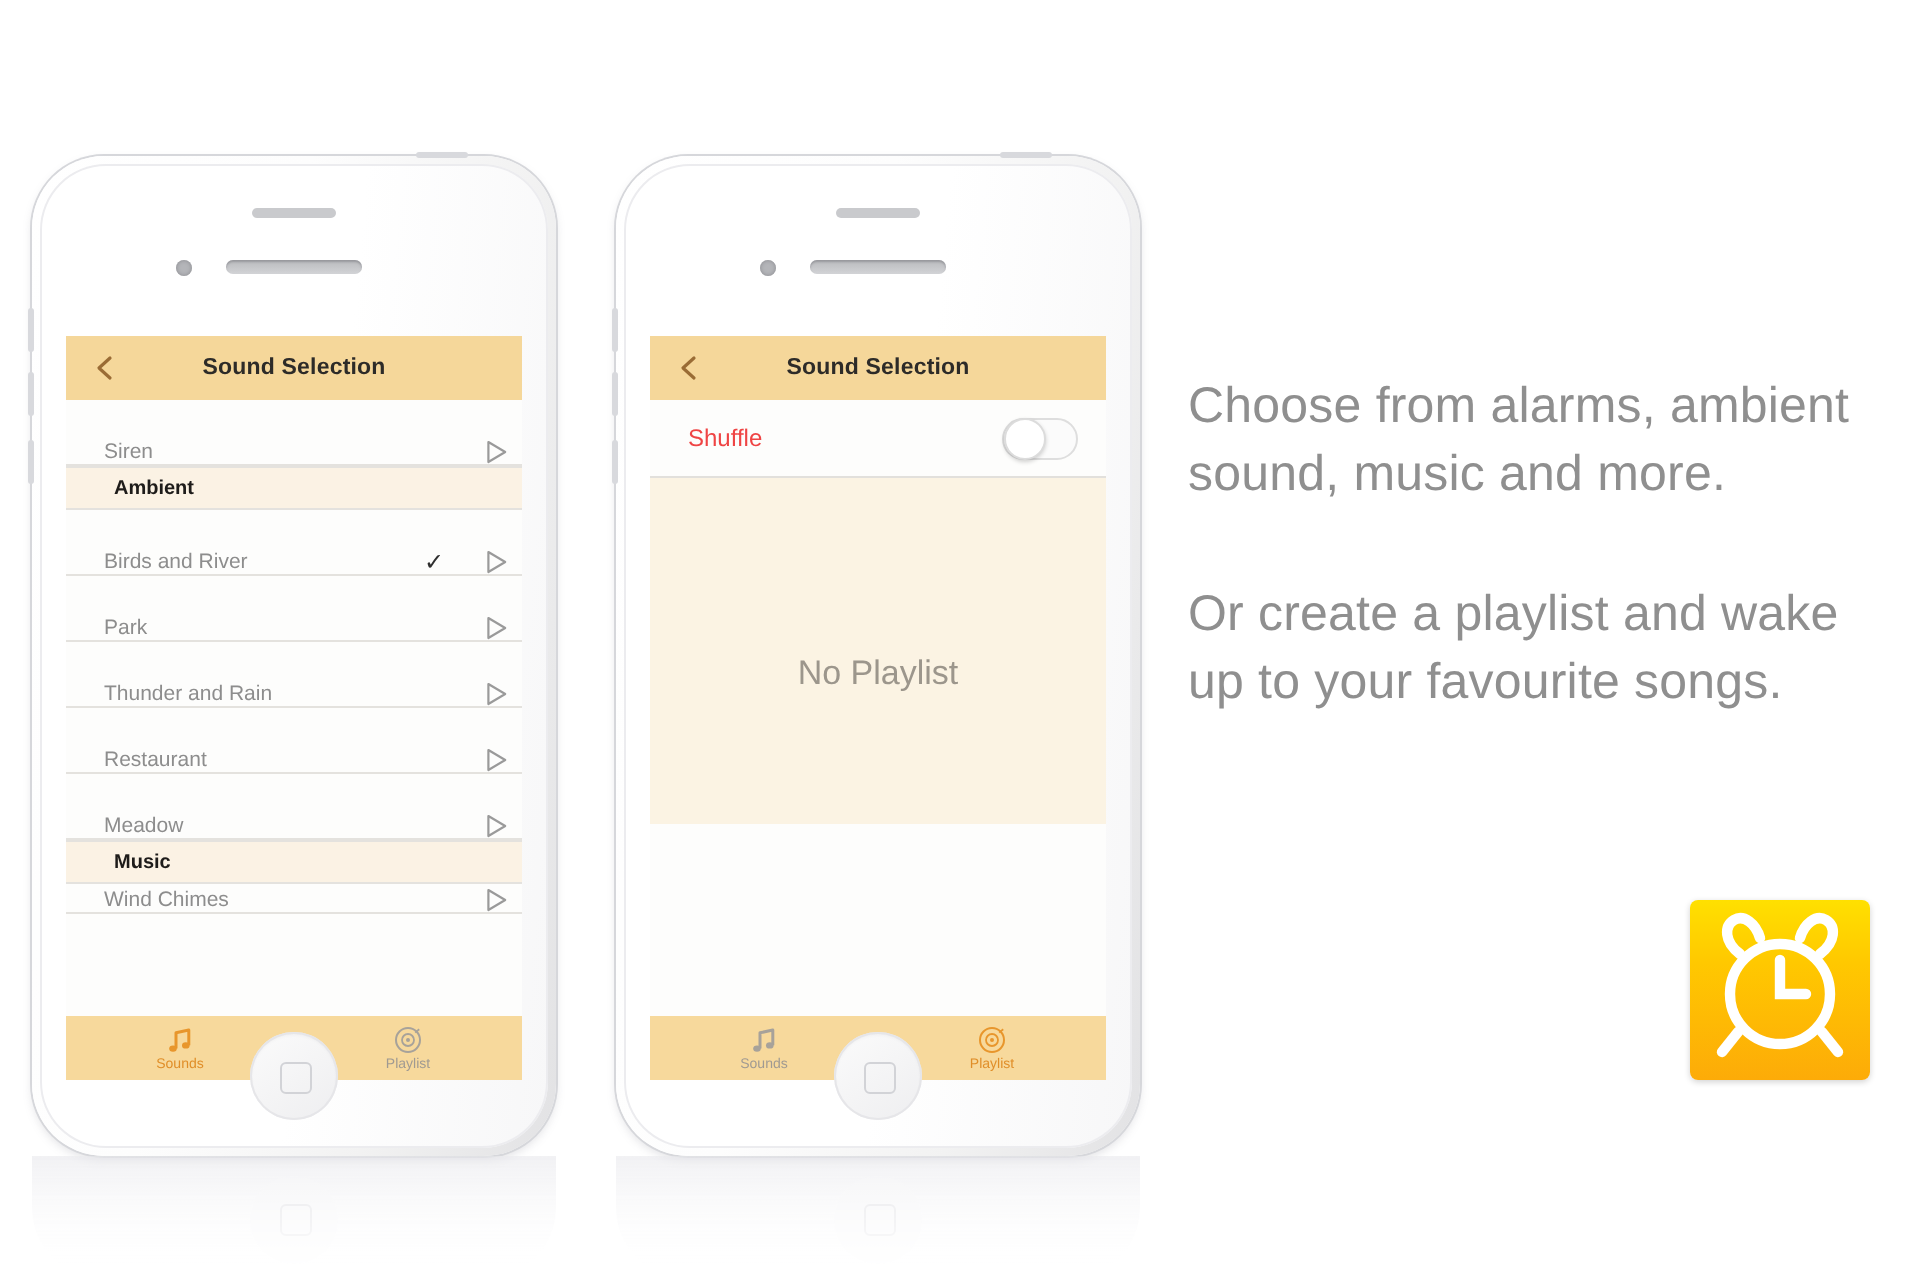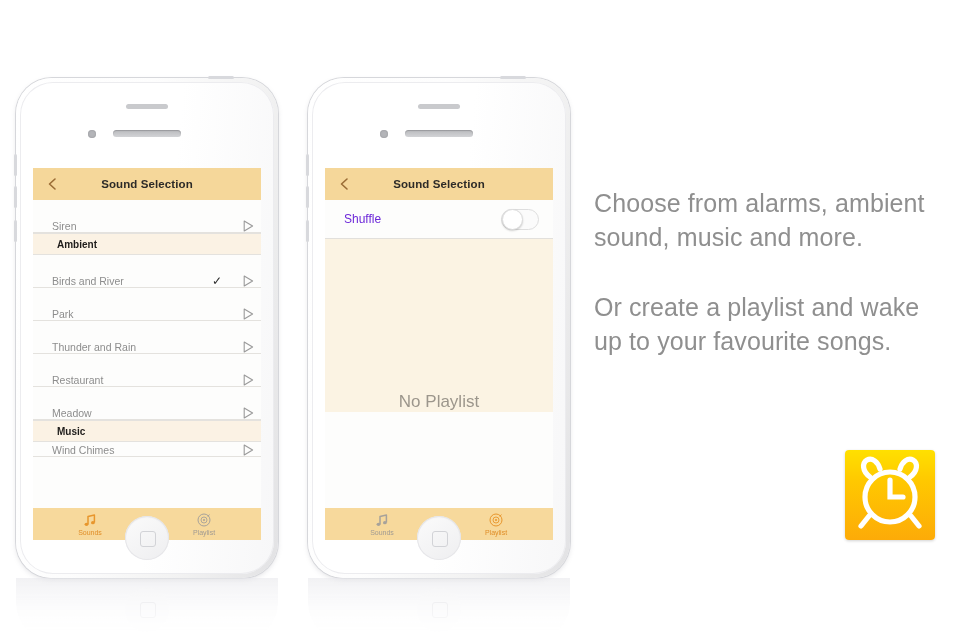--- a/index.html
+++ b/index.html
@@ -238,21 +238,21 @@
   .row-plain {
     position: relative;
     height: 38px;
     display: flex;
     align-items: center;
     background: #fdfdfc;
     border-bottom: 1px solid #e2e0dc;
   }
   .row-plain .label {
     font-size: 12px;
-    color: #6d28d9;
+    color: #ef4444;
     padding-left: 19px;
     flex: 1;
   }
   .toggle {
     width: 38px;
     height: 21px;
     border-radius: 11px;
     background: #fbfbfb;
     border: 1px solid #dedede;
     margin-right: 14px;
@@ -274,21 +274,21 @@
     margin-right: 14px;
     color: #b6b3ad;
     font-size: 14px;
     line-height: 1;
     font-family: "DejaVu Sans", sans-serif;
   }
   .empty-area {
     background: #fbf3e3;
     height: 173px;
     display: flex;
-    align-items: flex-end;
+    align-items: center;
     justify-content: center;
     padding-top: 23px;
     box-sizing: border-box;
   }
   .empty-text {
     font-size: 17px;
     color: #9c968c;
   }
 
   .tabbar {

